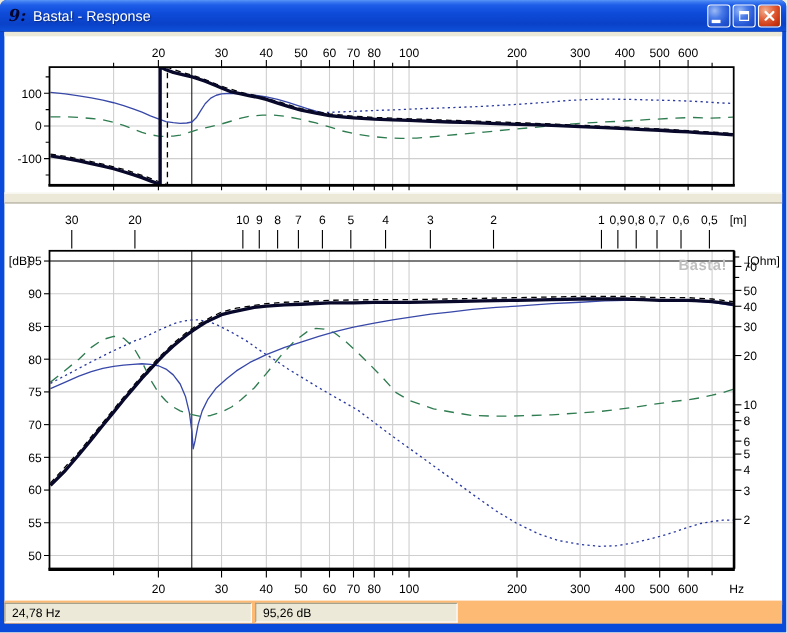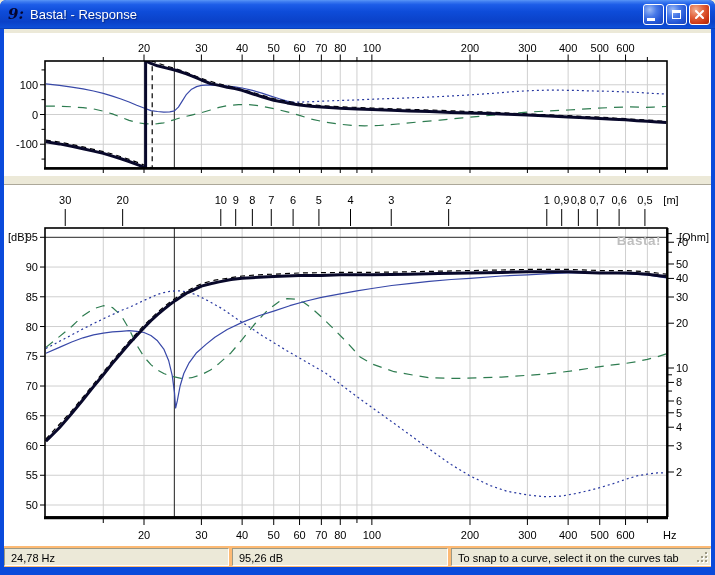--- a/index.html
+++ b/index.html
@@ -22,21 +22,21 @@
   #client{position:absolute;left:4px;top:29px;width:707px;height:517px;background:#fff;border-top:4px solid #ECE9D8;}
   #splitter{position:absolute;left:4px;top:175px;width:707px;height:10px;background:#ECE9D8;
     border-top:1px solid #FFFFFF;border-bottom:1px solid #ACA899;box-sizing:border-box;}
   #charts{position:absolute;left:0;top:0;}
   
   #statusbar{position:absolute;left:4px;top:546px;width:707px;height:21px;background:#fdba74;display:flex;align-items:flex-start;}
   .spanel{border:1px solid;border-color:#9D9A85 #FFFFFF #FFFFFF #9D9A85;background:#ECE9D8;
     font-size:11px;color:#000;line-height:17px;padding:1px 0 0 6px;box-sizing:border-box;margin-top:2px;height:18px;
     white-space:nowrap;overflow:hidden;}
   #sp1{width:225px;margin-left:0;}
-  #sp2{width:216px;margin-left:3px;}
+  #sp2{width:184px;margin-left:3px;}
   #sp3{flex:1;margin-left:3px;position:relative;}
   #grip{position:absolute;right:1px;bottom:1px;width:13px;height:13px;}
   #grip i{position:absolute;width:2px;height:2px;background:#9D9A85;box-shadow:1px 1px 0 #fff;}
 </style>
 </head>
 <body>
 
 <div id="window">
   <div id="titlebar">
     <div id="title-icon">9:</div>
@@ -301,24 +301,14 @@
       <line x1="647.3661824581899" y1="519" x2="647.3661824581899" y2="523" stroke="#000"></line>
       <text x="663" y="539" text-anchor="start" font-size="11" fill="#000" font-family="&quot;Liberation Sans&quot;,sans-serif">Hz</text>
       <text x="661" y="245" text-anchor="end" font-size="13.5" fill="#BFBFBF" font-family="&quot;Liberation Sans&quot;,sans-serif" font-weight="bold" letter-spacing="0.5px">Basta!</text>
       <rect x="45" y="61" width="622" height="107" fill="transparent"></rect>
       <rect x="45" y="228" width="622" height="289" fill="transparent"></rect>
     </svg>
 
   <div id="statusbar">
     <div class="spanel" id="sp1">24,78 Hz</div>
     <div class="spanel" id="sp2">95,26 dB</div>
-    <div class="spanel" id="sp3"><span>To snap to a curve, select it on the curves tab</span>
-      <div id="grip">
-          <i style="left: 9px; top: 9px;"></i>
-          <i style="left: 9px; top: 5px;"></i>
-          <i style="left: 5px; top: 9px;"></i>
-          <i style="left: 9px; top: 1px;"></i>
-          <i style="left: 1px; top: 9px;"></i>
-          <i style="left: 5px; top: 5px;"></i>
-        </div>
-    </div>
   </div>
 </div>
 
 </body></html>

